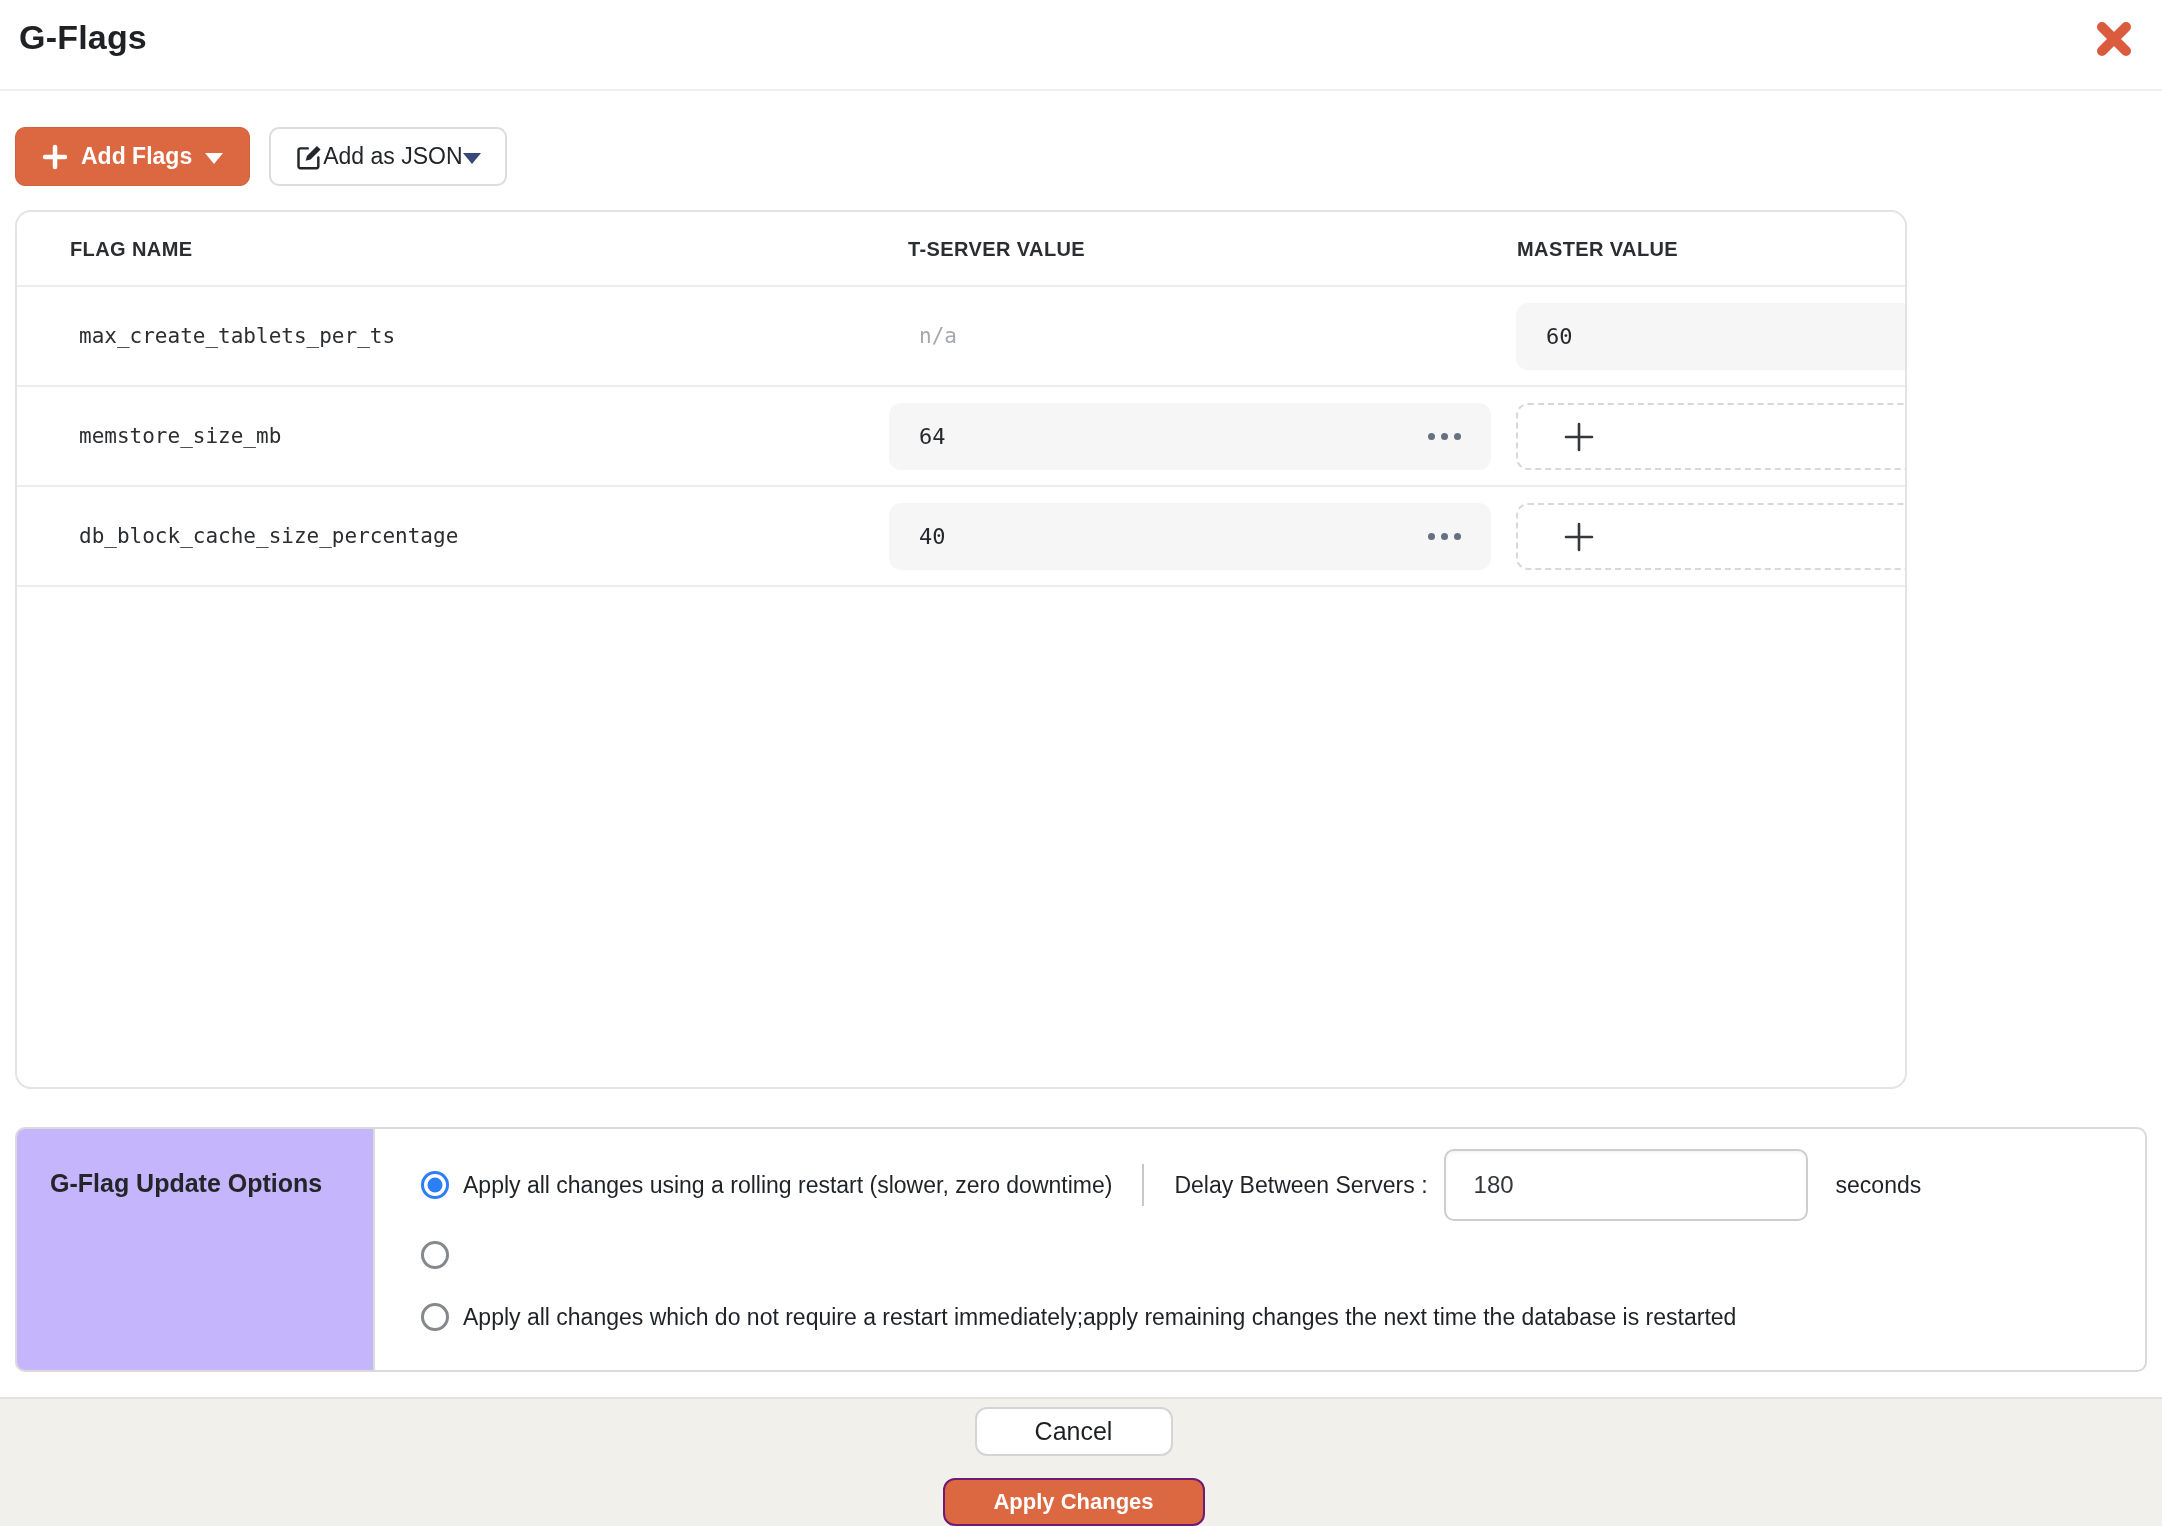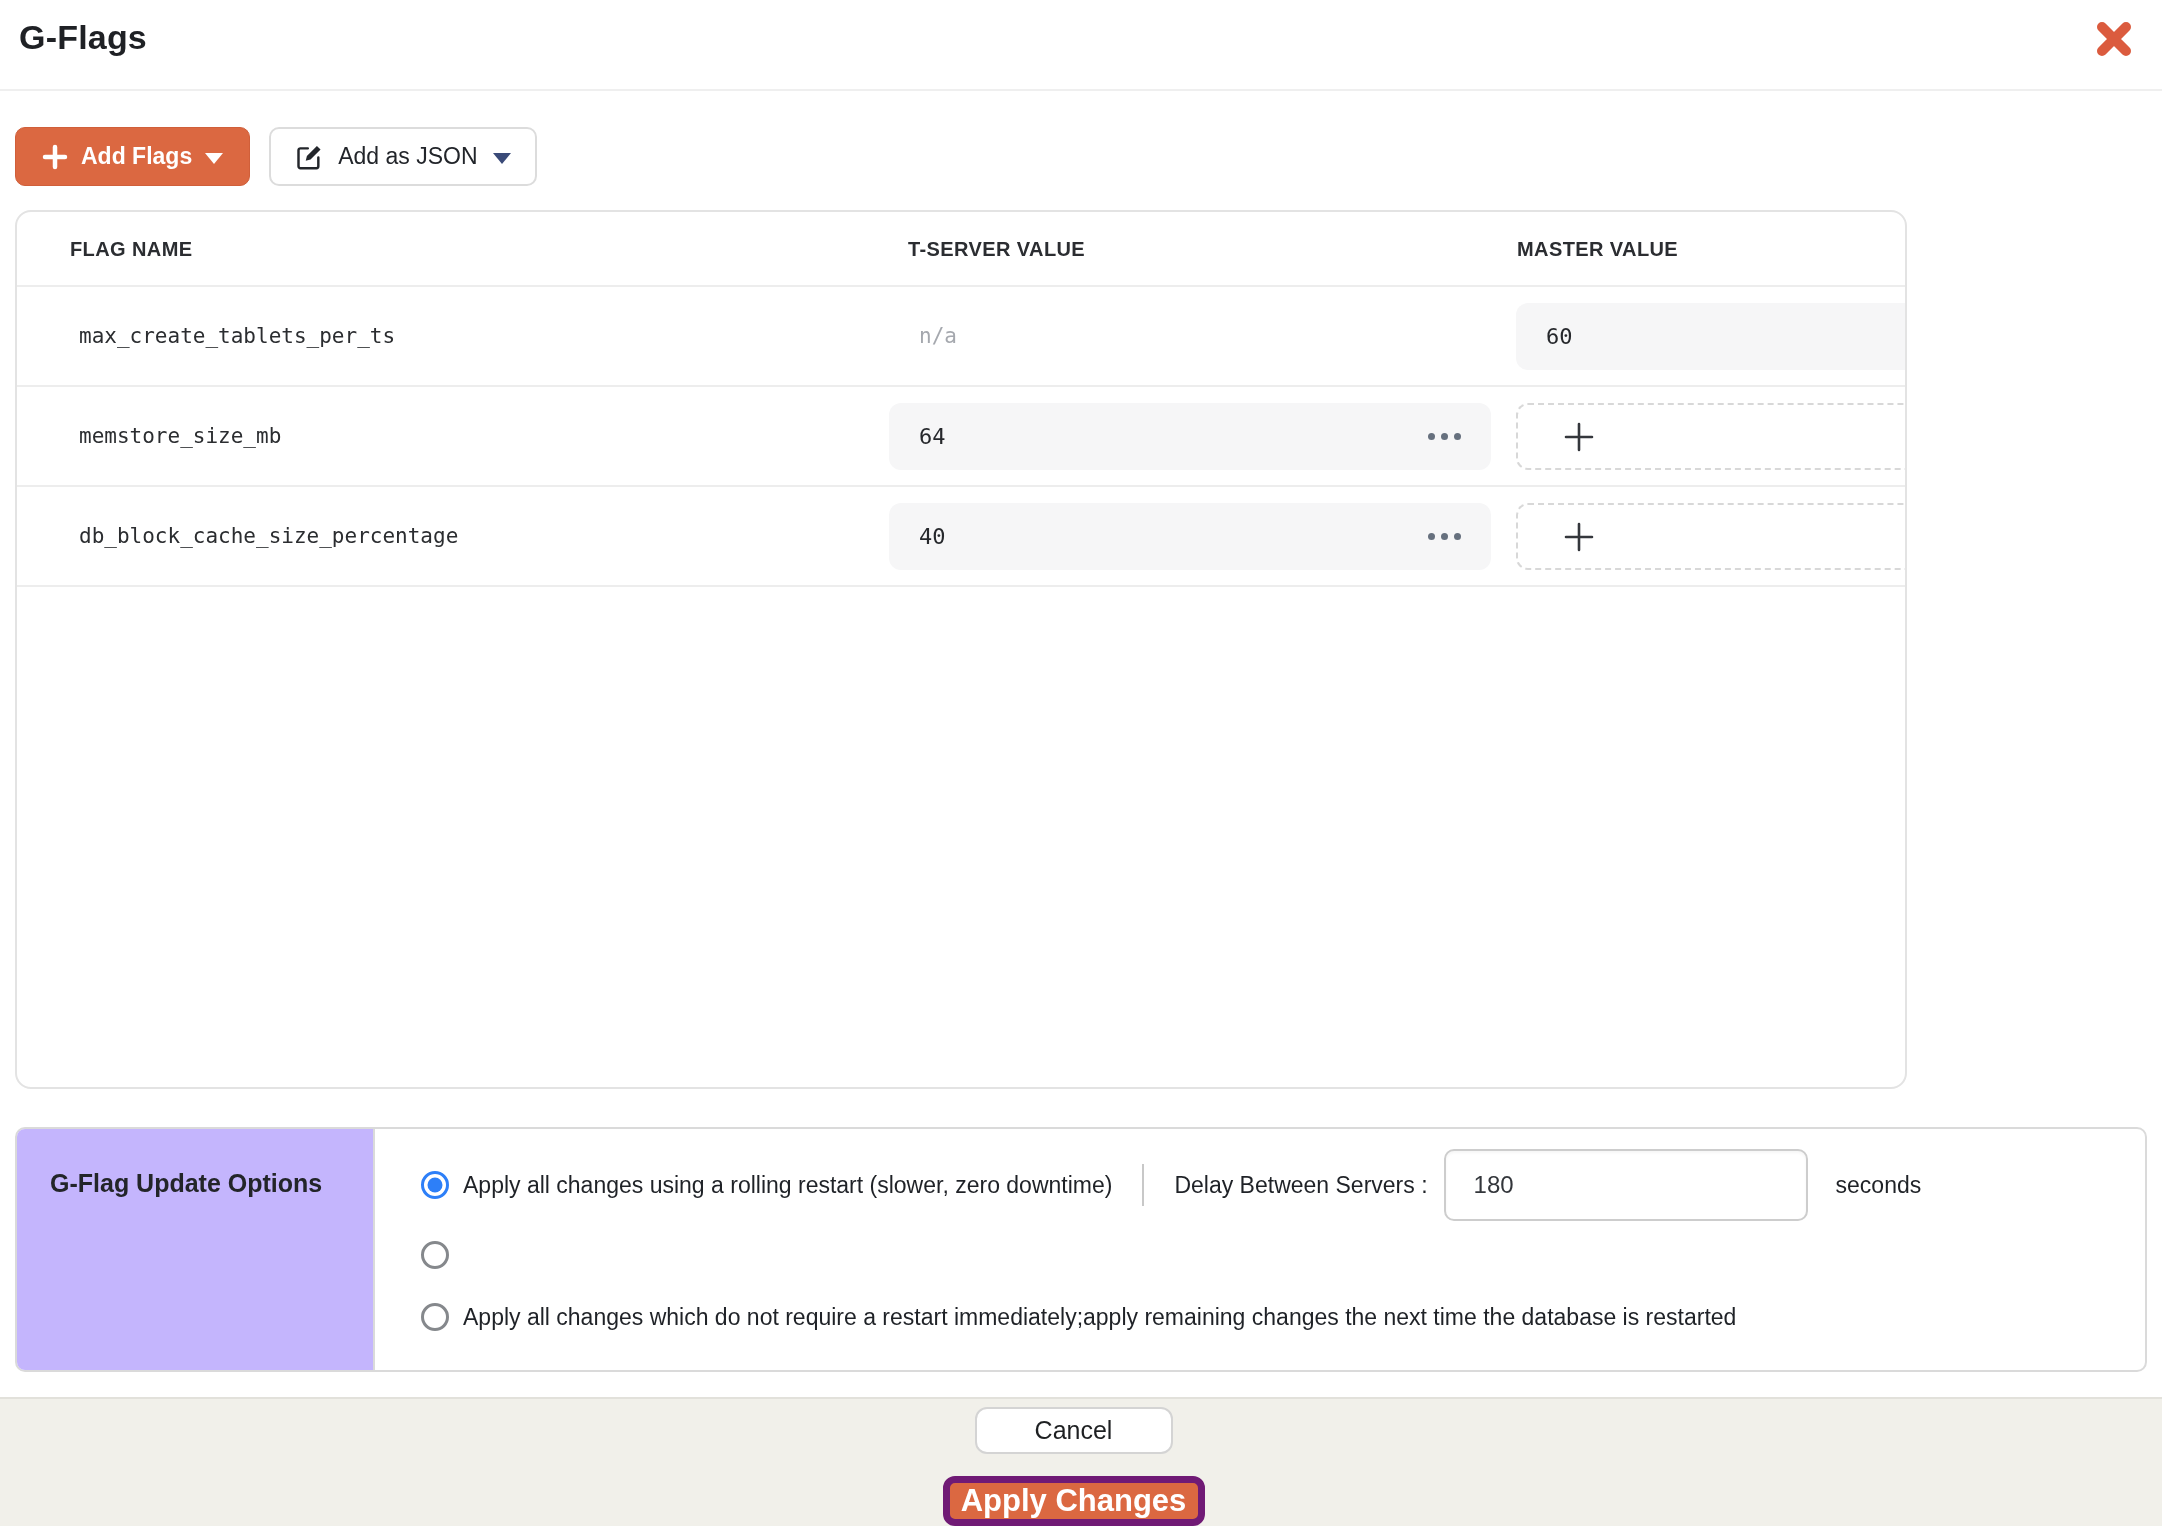--- a/index.html
+++ b/index.html
@@ -9,21 +9,21 @@
   
   .modal-header { position:relative; height:91px; border-bottom:2px solid #EFEFEF; }
   .modal-title  { position:absolute; left:19px; top:18px; font-size:34px; font-weight:700; color:#1F2125; letter-spacing:.2px; }
   .close-btn    { position:absolute; right:22px; top:14px; width:52px; height:52px; border:none; background:transparent; cursor:pointer; }
 
   
   .toolbar { display:flex; gap:19px; margin:36px 0 0 15px; }
   .btn-add-flags { display:flex; align-items:center; gap:13px; height:59px; padding:0 26px;
                    background:#DB6841; border:1px solid #D05F3A; border-radius:10px; cursor:pointer; }
   .btn-add-flags .lbl { color:#fff; font-size:23px; font-weight:600;text-align:center; }
-  .btn-add-json { display:flex; align-items:center; gap:15px; height:59px; padding:0 24px;
+  .btn-add-json { display:flex; align-items:center; height:59px; padding:0 24px;
                   background:#fff; border:2px solid #DCDCDC; border-radius:10px; cursor:pointer; }
   .btn-add-json .lbl { color:#22252A; font-size:23px; }
   .caret { width:0; height:0; border-left:9px solid transparent; border-right:9px solid transparent; border-top:11px solid #fff; margin-top:3px; }
   .caret.navy { border-top-color:#3A4A78; }
 
   
   .table-card { position:absolute; left:15px; top:210px; width:1892px; height:879px;
                 border:2px solid #E3E3E3; border-radius:16px; background:#fff; overflow:hidden; }
   .thead { position:relative; height:75px; border-bottom:2px solid #EDEDED; }
   .th { position:absolute; top:0; line-height:75px; font-size:20px; font-weight:700; color:#2B2D31; letter-spacing:.4px; }
@@ -63,22 +63,22 @@
   .delay-input { width:364px; height:72px; margin-left:16px; border:2px solid #CDCDCD; border-radius:10px;
                  padding:0 28px; font-size:24px; color:#33363B; font-family:"Liberation Sans", sans-serif;
                  box-shadow:0 2px 3px rgba(0,0,0,0.04) inset; outline:none; }
   .seconds-label { font-size:23px; color:#1F2227; margin-left:28px; }
 
   
   .modal-footer { position:absolute; left:0; top:1397px; width:2162px; height:129px; background:#F1F0EA;
                   border-top:2px solid #E2E1DB; display:flex; align-items:center; justify-content:flex-end; gap:22px; padding:8px 15px 0 0;flex-direction:column; }
   .btn-cancel { width:198px; height:75px; background:#fff; border:2px solid #D4D4D4; border-radius:12px;
                 font-size:25px; color:#1E2022; font-family:"Liberation Sans", sans-serif; cursor:pointer; }
-  .btn-apply  { width:262px; height:75px; background:#DB6841; border:7px solid #701a75; border-radius:12px;
-                font-size:31px; font-weight:700; color:#fff; font-family:"Liberation Sans", sans-serif; cursor:pointer; }
+  .btn-apply  { width:262px; height:75px; background:#DB6841; border:2px solid #701a75; border-radius:12px;
+                font-size:22px; font-weight:700; color:#fff; font-family:"Liberation Sans", sans-serif; cursor:pointer; }
 </style>
 </head>
 <body>
 
 <div class="modal-header">
   <div class="modal-title">G-Flags</div>
   <button class="close-btn">
     <svg width="48" height="48" viewBox="0 0 48 48">
       <path d="M12 12 L36 36 M36 12 L12 36" stroke="#DB5B3E" stroke-width="10" stroke-linecap="round" fill="none"></path>
     </svg>

